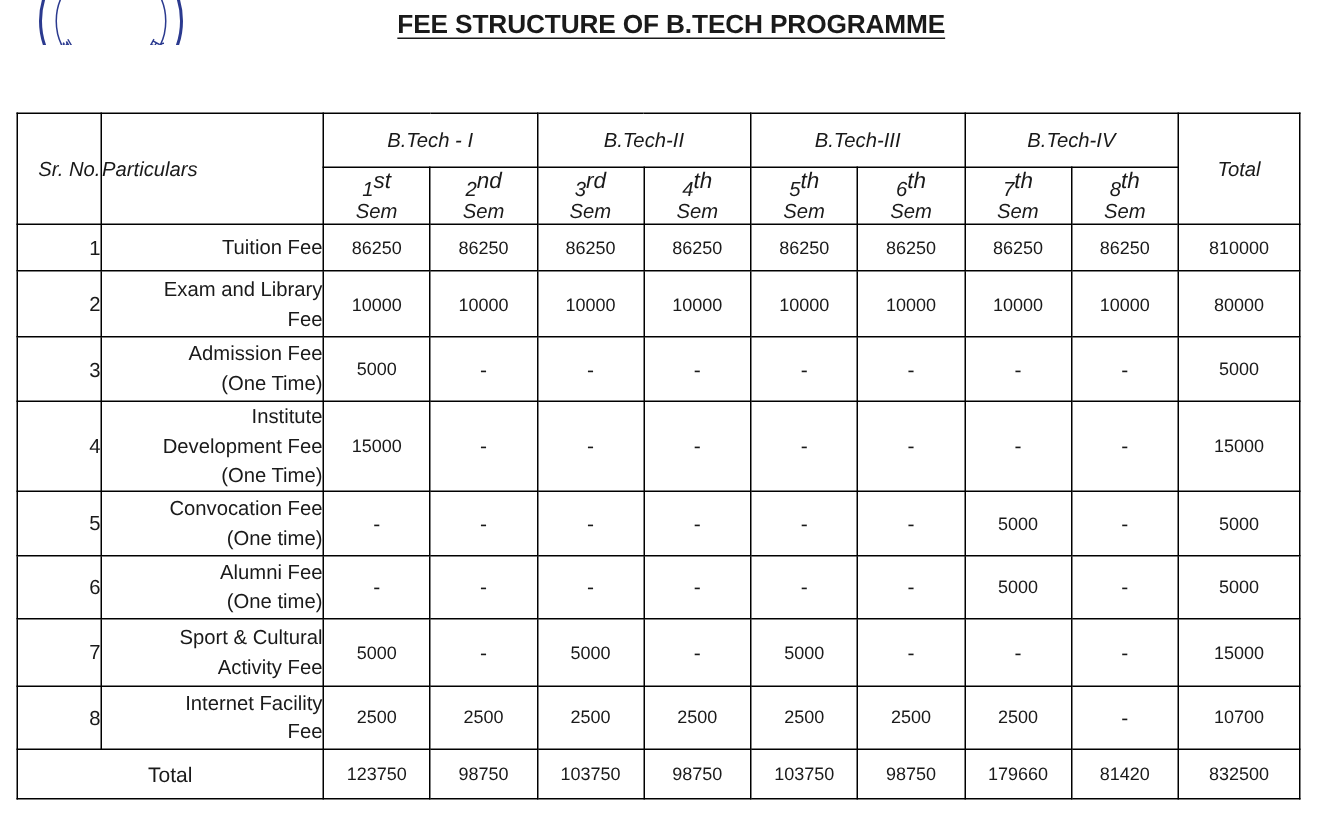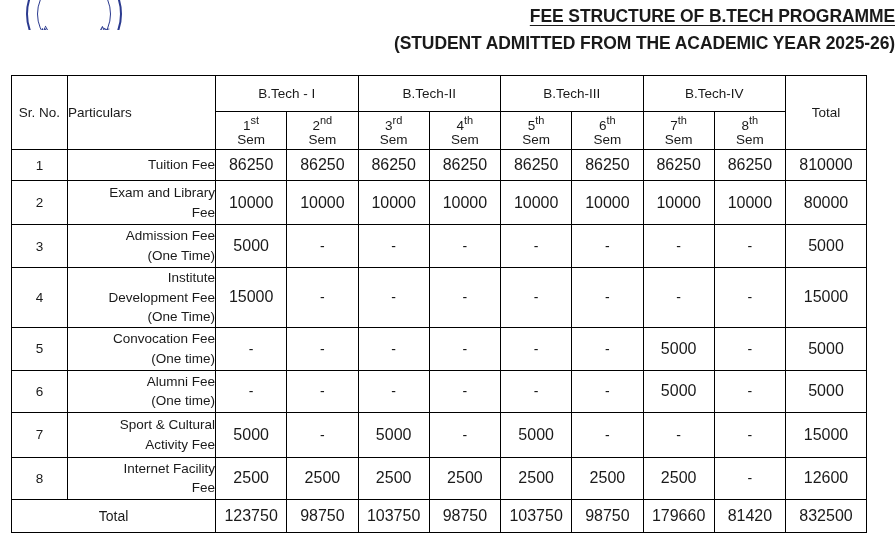--- a/index.html
+++ b/index.html
@@ -57,21 +57,21 @@
   }
   .logo-top-txt { font-size: 9px; letter-spacing: 2.2px; font-weight: bold; }
   .logo-bot-txt { font-size: 8.5px; font-weight: bold; }
 
   
   .title-block {
     position: absolute;
     left: 0;
     top: 6px;
     width: 895px;
-    text-align: right;
+    text-align: center;
   }
   .title-main {
     font-size: 17.5px;
     font-weight: bold;
     letter-spacing: -0.1px;
     text-decoration: underline;
     text-underline-offset: 3px;
     display: inline-block;
   }
   .title-sub {
@@ -94,26 +94,27 @@
   .fee-table td, .fee-table th {
     border: 1px solid #000000;
     padding: 0;
     vertical-align: middle;
     font-weight: normal;
   }
   .hdr {
     font-weight: bold;
     text-align: center;
     font-size: 13.5px;
+    font-style: italic;
   }
   .hdr-grp { height: 35px; }
   .hdr-sem { height: 37px; line-height: 1.12; }
-  .hdr-sem sup { font-size: 11px; }
-
-  .c-sr    { width: 55px;  text-align: center; }
+  .hdr-sem sup { font-size: 15px; }
+
+  .c-sr    { width: 55px;  text-align: right; }
   .c-part  { width: 147px; text-align: right; padding-left: 7px; }
   .c-sem   { width: 72px;  text-align: center; }
   .c-total { width: 80px;  text-align: center; }
 
   .r1 { height: 31px; }
   .r2 { height: 44px; }
   .r3 { height: 43px; }
   .r4 { height: 55px; }
   .r5 { height: 43px; }
   .r6 { height: 42px; }
@@ -124,21 +125,21 @@
   .part-cell {
     line-height: 1.45;
     padding-top: 1px;
     padding-bottom: 1px;
   }
   .total-label {
     text-align: center;
     font-weight: normal;
     font-size: 14px;
   }
-  .num { font-size: 16px; }
+  .num { font-size: 12px; }
   .dash { font-size: 14px; }
 </style>
 </head>
 <body>
 
 <div class="logo-wrap">
   <div class="logo-seal"></div>
   <svg class="logo-svg" width="96" height="96" viewBox="0 0 96 96">
     <defs>
       <path id="arcTop" d="M 18,48 A 30,30 0 0 1 78,48"></path>
@@ -148,21 +149,20 @@
       <textPath href="#arcTop" startOffset="50%" text-anchor="middle">SURAT</textPath>
     </text>
     <text class="logo-bot-txt">
       <textPath href="#arcBot" startOffset="50%" text-anchor="middle">ज्ञाने च शरणे नार्ये प्रतिष्ठितम्</textPath>
     </text>
   </svg>
 </div>
 
 <div class="title-block">
   <div class="title-main">FEE STRUCTURE OF B.TECH PROGRAMME </div>
-  <div class="title-sub">(STUDENT ADMITTED FROM THE ACADEMIC YEAR 2025-26)</div>
 </div>
 
 <table class="fee-table">
   <thead>
     <tr>
       <th class="hdr c-sr hdr-grp" rowspan="2">Sr. No.</th>
       <th class="hdr c-part hdr-grp" rowspan="2" style="text-align:left;padding-left:0;">Particulars</th>
       <th class="hdr hdr-grp" colspan="2">B.Tech - I</th>
       <th class="hdr hdr-grp" colspan="2">B.Tech-II</th>
       <th class="hdr hdr-grp" colspan="2">B.Tech-III</th>
@@ -276,21 +276,21 @@
         <td class="c-sr">8</td>
         <td class="c-part part-cell">Internet Facility<br>Fee</td>
         <td class="c-sem num">2500</td>
         <td class="c-sem num">2500</td>
         <td class="c-sem num">2500</td>
         <td class="c-sem num">2500</td>
         <td class="c-sem num">2500</td>
         <td class="c-sem num">2500</td>
         <td class="c-sem num">2500</td>
         <td class="c-sem dash">-</td>
-        <td class="c-total num">12600</td>
+        <td class="c-total num">10700</td>
       </tr>
       <tr class="rt">
         <td colspan="2" class="total-label">Total</td>
         <td class="c-sem num">123750</td>
         <td class="c-sem num">98750</td>
         <td class="c-sem num">103750</td>
         <td class="c-sem num">98750</td>
         <td class="c-sem num">103750</td>
         <td class="c-sem num">98750</td>
         <td class="c-sem num">179660</td>

